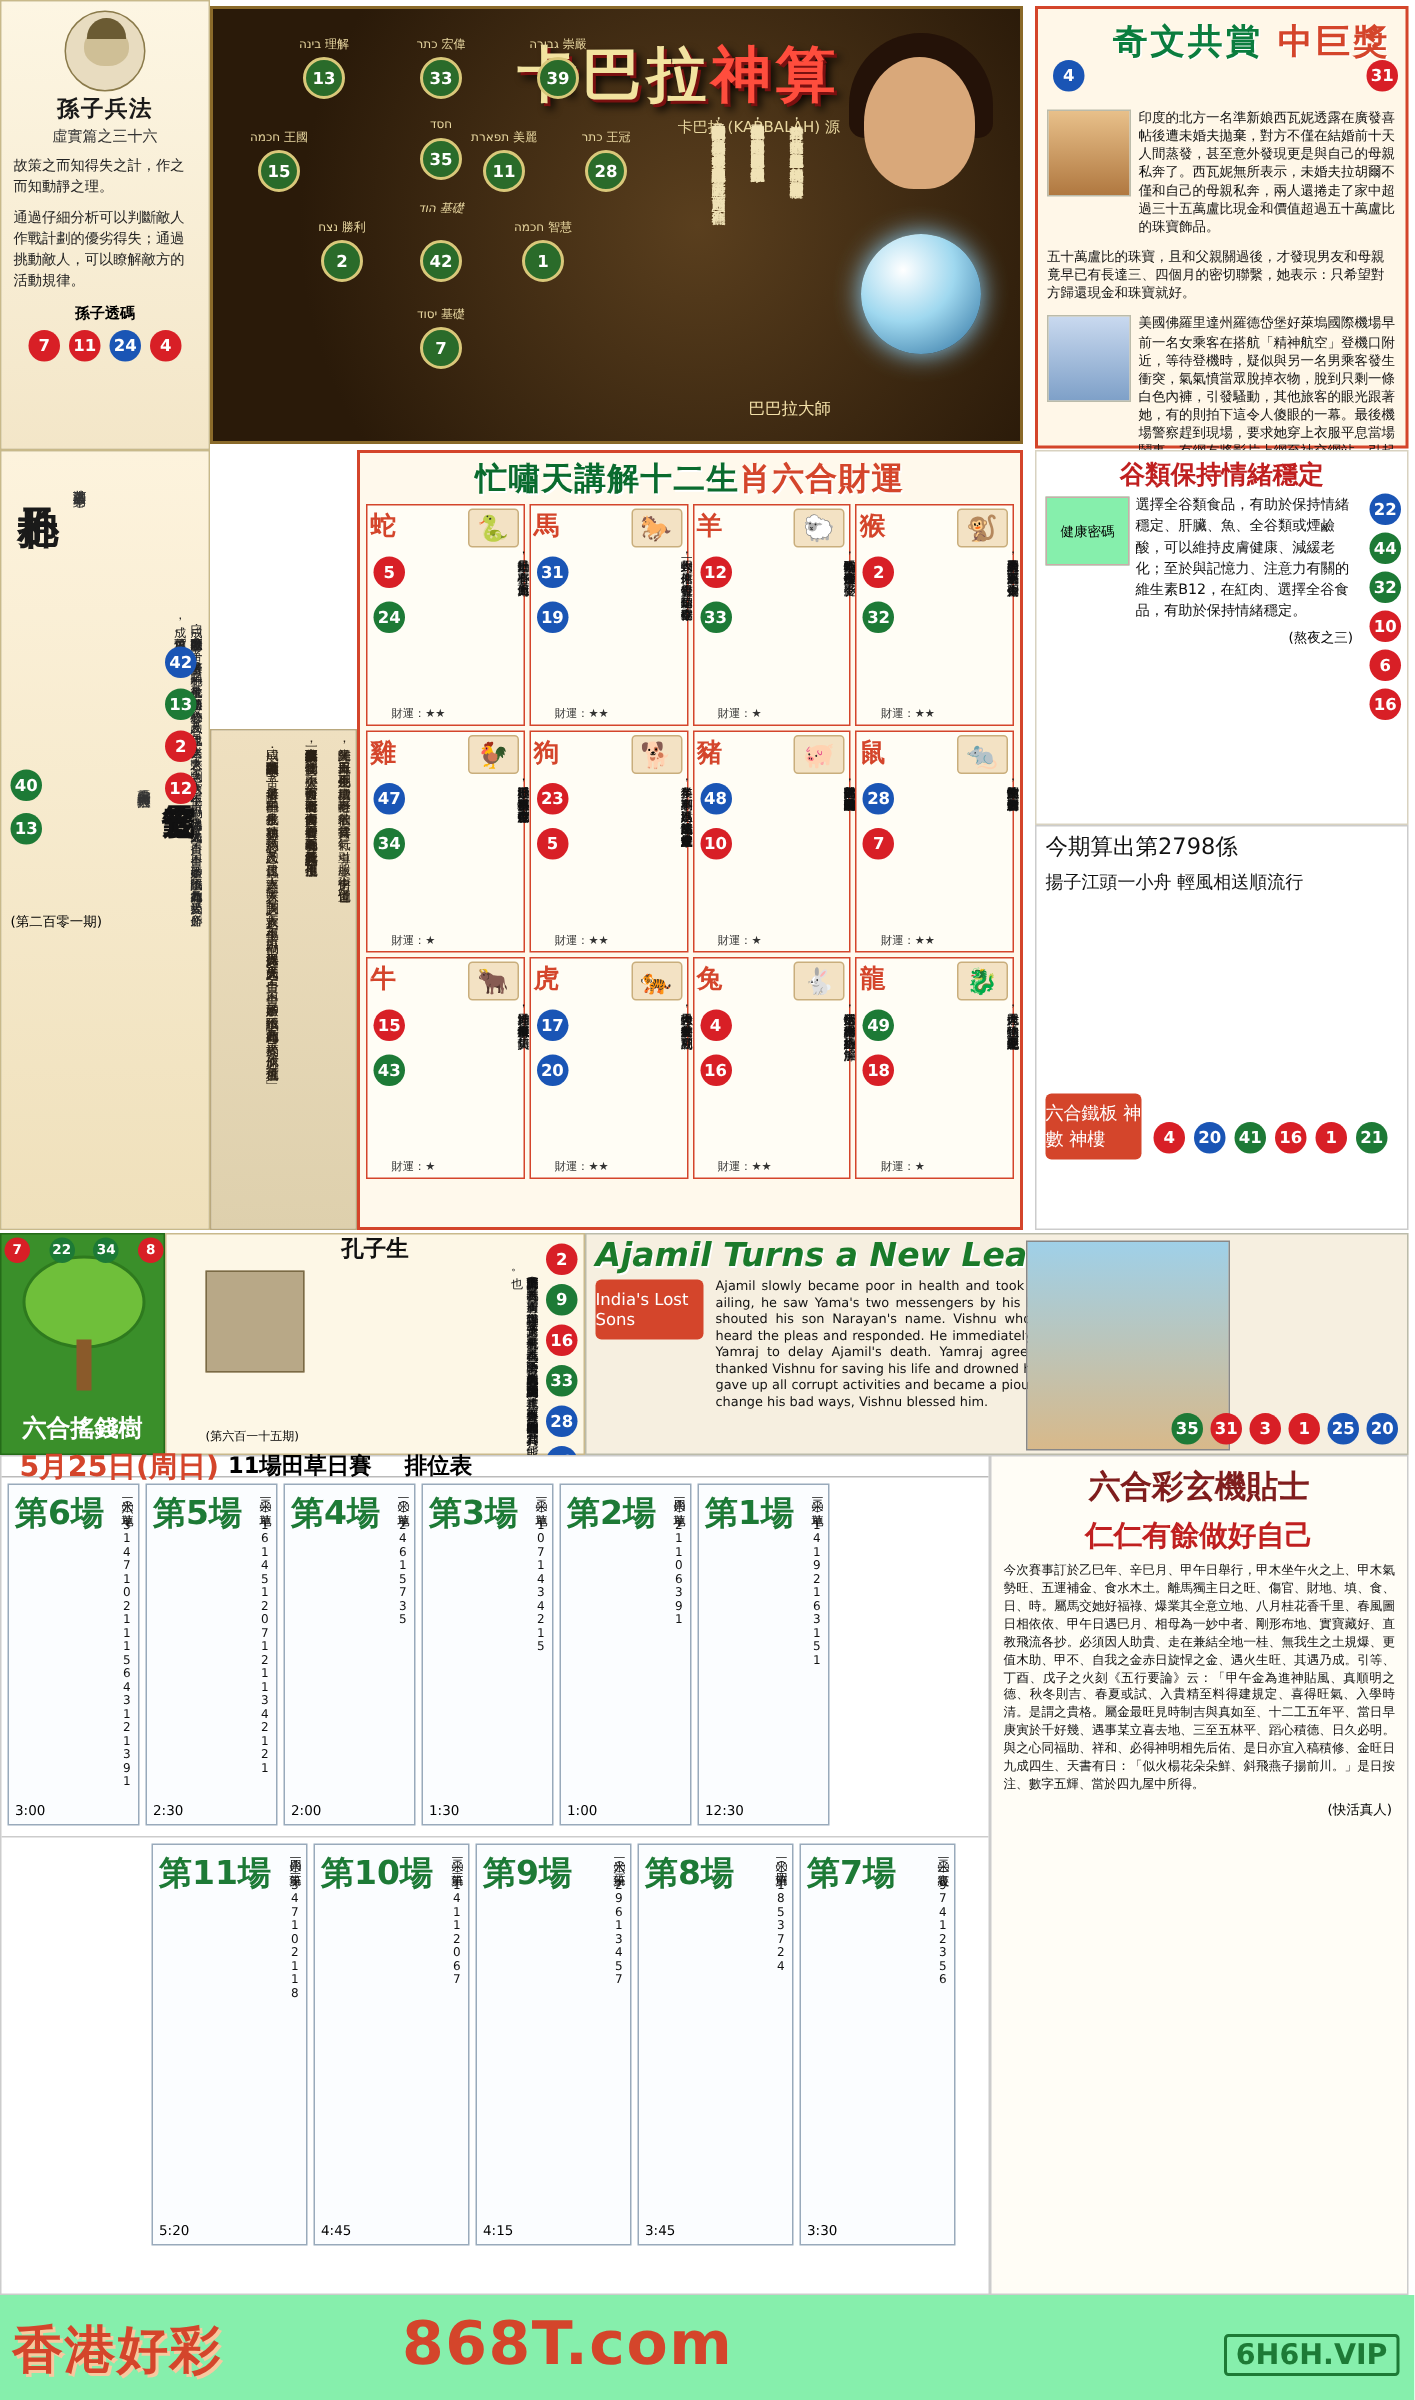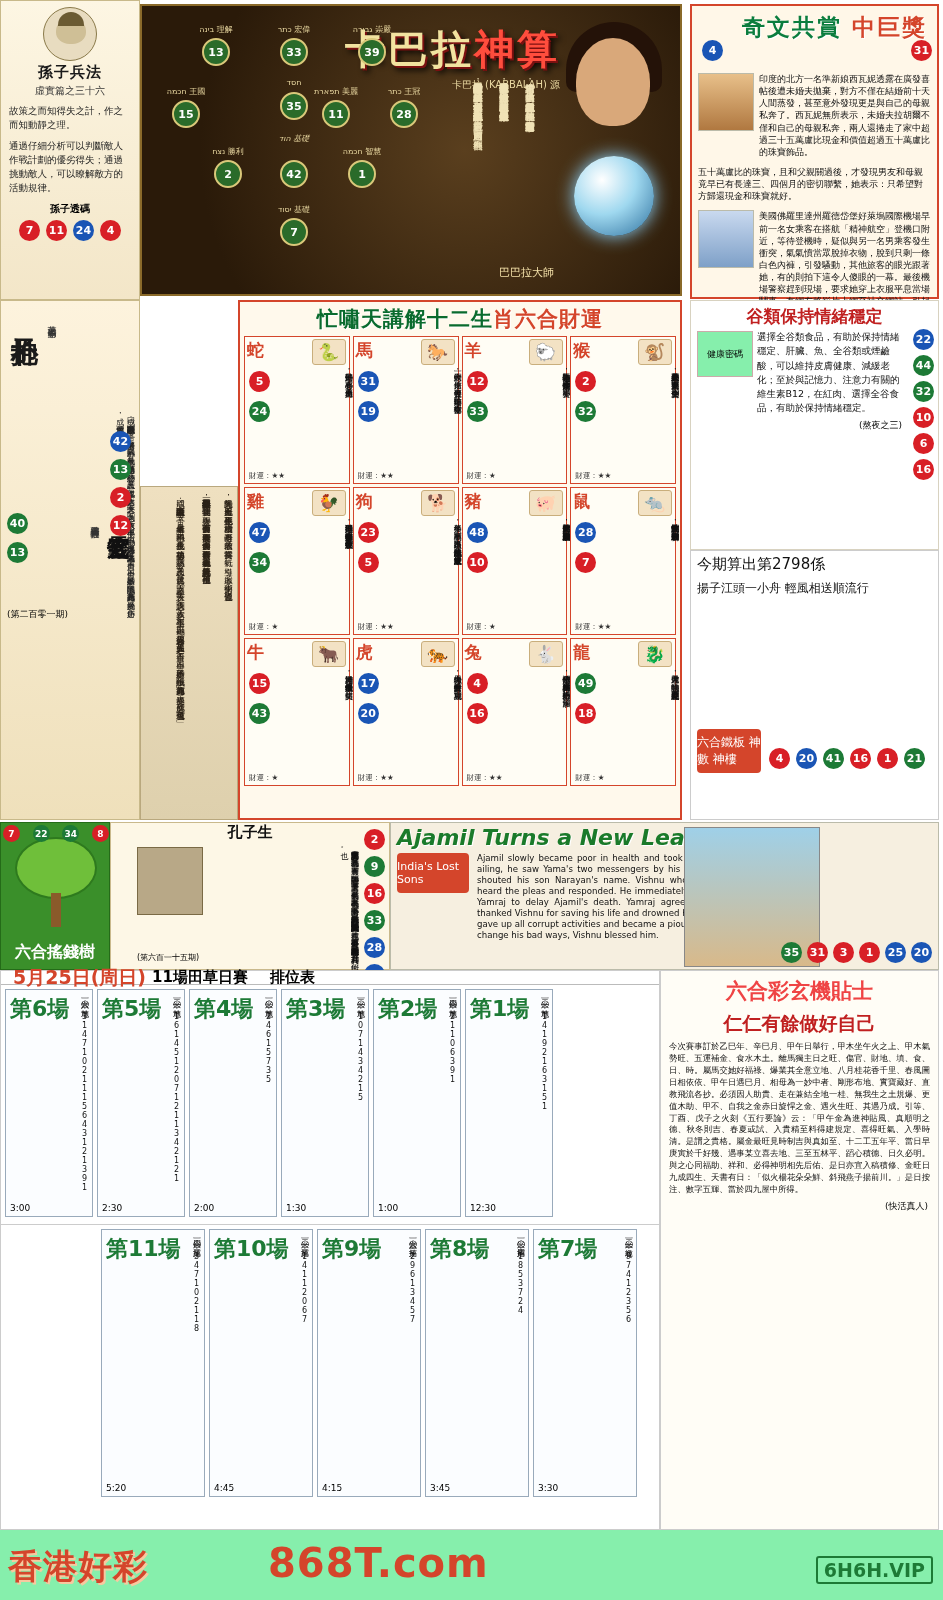--- a/index.html
+++ b/index.html
@@ -108,21 +108,21 @@
   #zod-title .r { color:#d4452b; }
   .zgrid { display:grid; grid-template-columns:repeat(4,1fr); gap:3px; padding:3px 4px; }
   .zcell { border:1px solid #d4452b; background:#fffdf5; height:148px; position:relative; padding:2px;}
   .zcell .zname { font-size:17px; font-weight:bold; color:#d4452b; }
   .zcell .zani { position:absolute; right:3px; top:2px; width:34px; height:26px;
      background:#f3e2c4; border:1px solid #c9ae7c; border-radius:3px; display:flex; align-items:center; justify-content:center;
      font-size:17px; color:#5a3d1a;}
   .zcell .ztxt { position:absolute; left:36px; top:30px; width:72px; font-size:8px; line-height:1.3; color:#111;
       writing-mode:vertical-rl; text-orientation:upright; height:94px;}
   .zcell .zb1 { position:absolute; left:4px; top:32px;}
-  .zcell .zfoot { position:absolute; left:4px; bottom:2px; font-size:7.5px; color:#333;}
+  .zcell .zfoot { position:absolute; left:16px; bottom:2px; font-size:7.5px; color:#333;}
 
   
   #grain { left:690px; top:300px; width:249px; height:250px; background:#fff; border:1px solid #d8d2c0;}
   #grain h3 { margin:4px 4px 2px; font-size:17px; color:#c02020; font-weight:bold; text-align:center;}
   #grain p { margin:0 6px; font-size:9.5px; line-height:1.5; color:#111; }
   #grain .sig { text-align:right; font-size:9px; margin:3px 8px 0; }
   #grain .badge { position:absolute; left:6px; top:30px; width:56px;height:46px;background:#86efac;border:1px solid #caa; }
   #grain .col-nums { position:absolute; right:4px; top:28px; display:flex; flex-direction:column; gap:5px;}
 
   
@@ -167,21 +167,21 @@
   .rc-box .no { position:absolute; left:4px; top:4px; font-size:22px; font-weight:bold; color:#1d7a36;}
   .rc-box .meta { position:absolute; right:3px; top:4px; font-size:8px; writing-mode:vertical-rl;
       text-orientation:upright; color:#111; height:200px;}
   .rc-box .time { position:absolute; left:4px; bottom:3px; font-size:9px; }
   .rc-grid2 { position:relative; height:280px; }
   #race-side { position:absolute; left:560px; top:32px; width:98px; height:160px; border:1px solid #aaa;
      font-size:7px; overflow:hidden; background:#fafafa;}
 
   
   #rbc { left:660px; top:970px; width:279px; height:560px; background:#fffdf6; border:1px solid #ccc;}
-  #rbc .h1 { text-align:center; font-size:21px; font-weight:bold; color:#ef4444; padding:6px 0 2px;}
+  #rbc .h1 { text-align:center; font-size:21px; font-weight:bold; color:#7f1d1d; padding:6px 0 2px;}
   #rbc .h2 { text-align:center; font-size:19px; font-weight:bold; color:#c02020; padding:4px 0;}
   #rbc .body { font-size:8.4px; line-height:1.42; color:#111; padding:0 8px; text-align:justify;}
   #rbc .sig { text-align:right; font-size:9px; padding:4px 10px 0; }
 
   
   #footer { left:0; top:1530px; width:943px; height:70px; background:#86efac; }
   #ft-cn { position:absolute; left:8px; top:14px; font-size:34px; font-weight:bold; color:#d4452b;
      text-shadow:2px 2px 0 #f7c9a0; letter-spacing:1px;}
   #ft-url { position:absolute; left:268px; top:10px; font-size:40px; font-weight:bold; color:#d4452b;
      font-family:"DejaVu Sans", sans-serif; letter-spacing:1px;}

